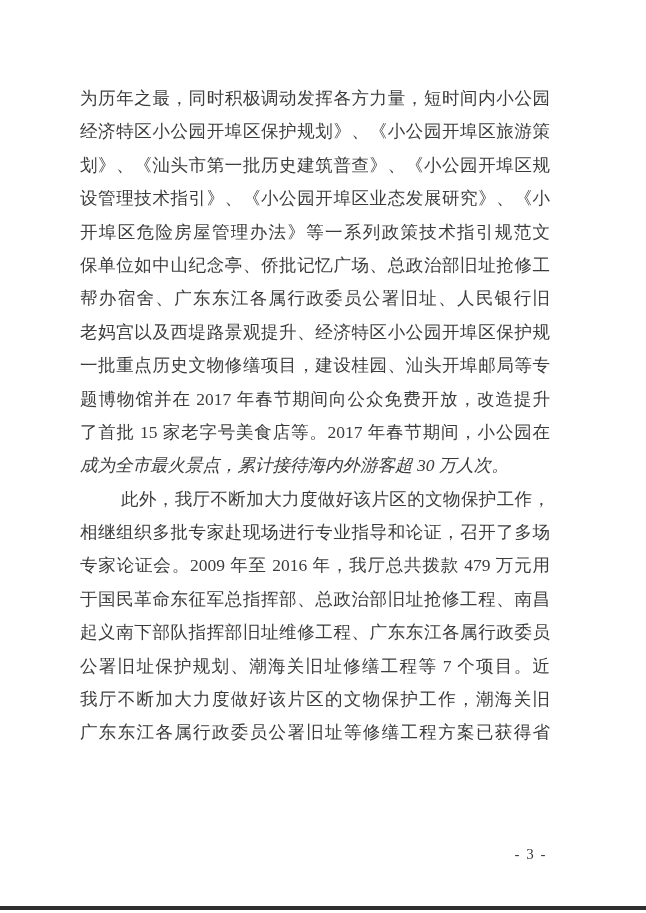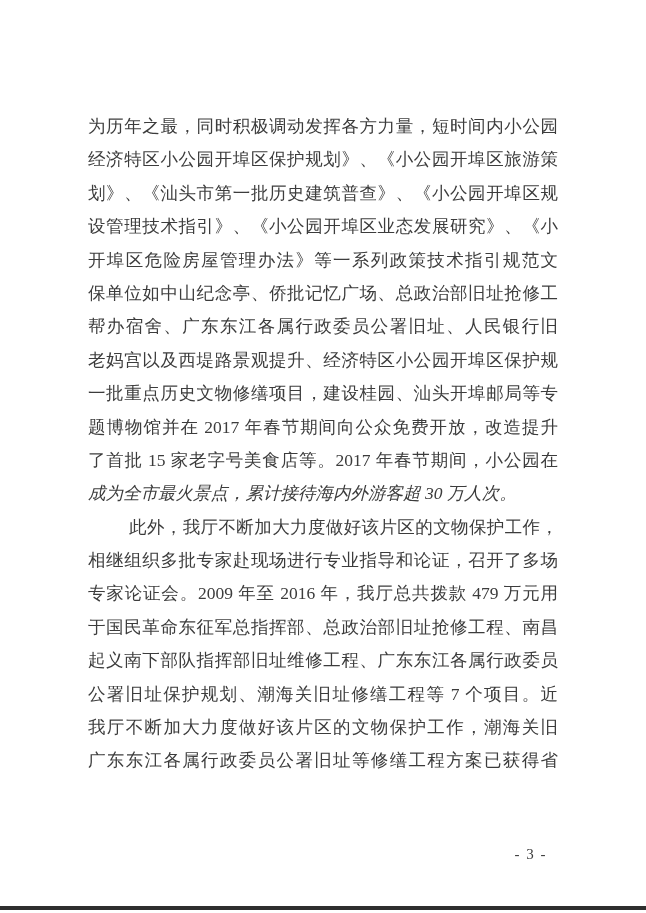--- a/index.html
+++ b/index.html
@@ -17,24 +17,23 @@
   .page {
     position: absolute;
     left: 0;
     top: 0;
     width: 646px;
     height: 913px;
     background: #ffffff;
   }
   .text-block {
     position: absolute;
-    left: 88px;
+    left: 80px;
     top: 82px;
     width: 470px;
-    margin-top: 28px;
   }
   .line {
     height: 33.4px;
     line-height: 33.4px;
     font-size: 17.5px;
     color: #3c3c3c;
     text-align: justify;
     text-justify: inter-character;
     white-space: normal;
     overflow: hidden;

